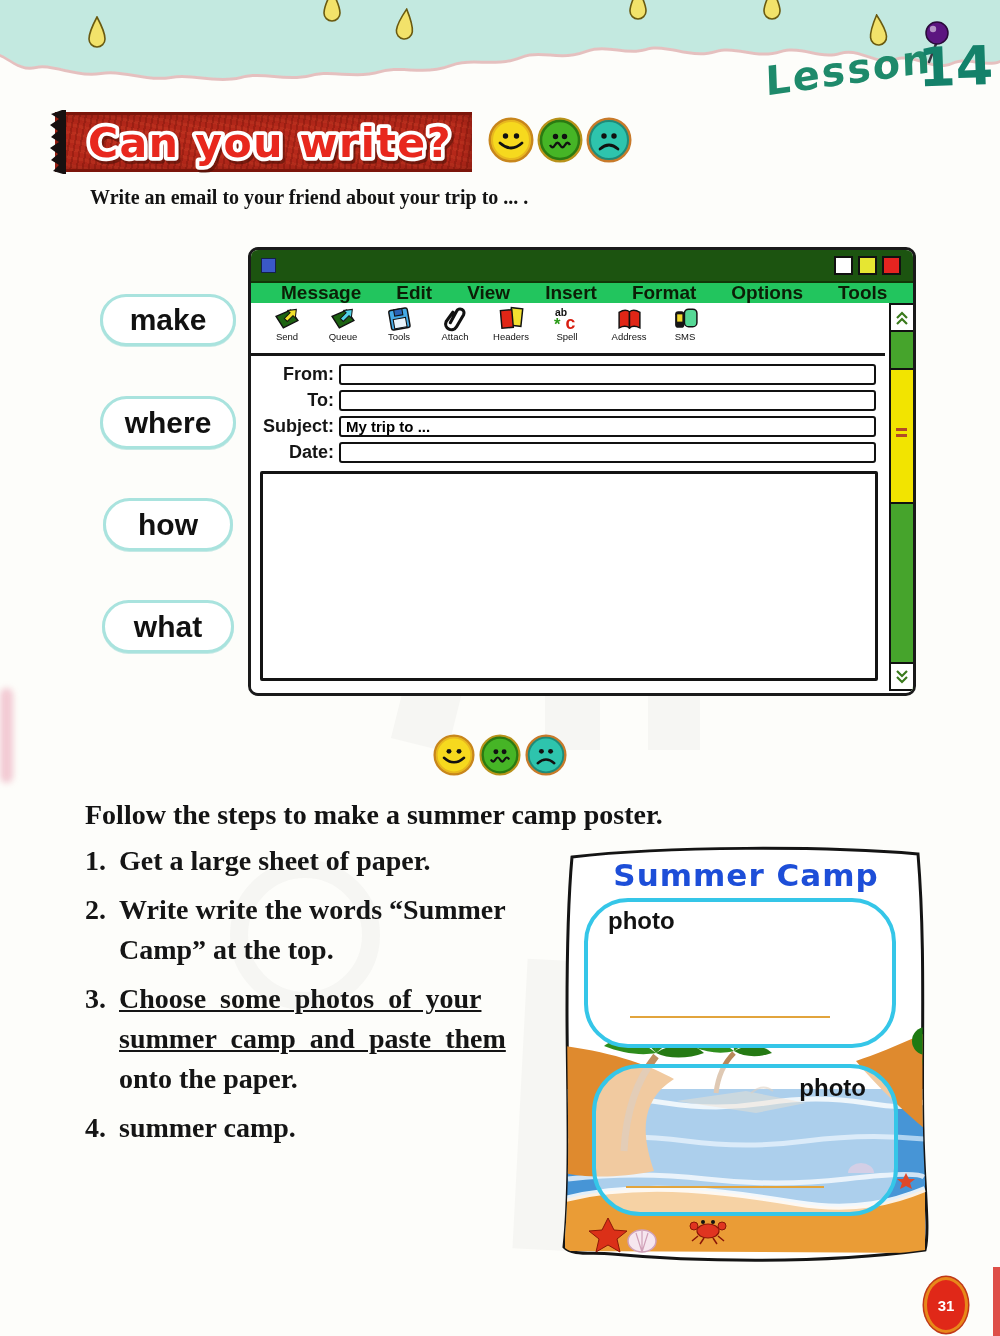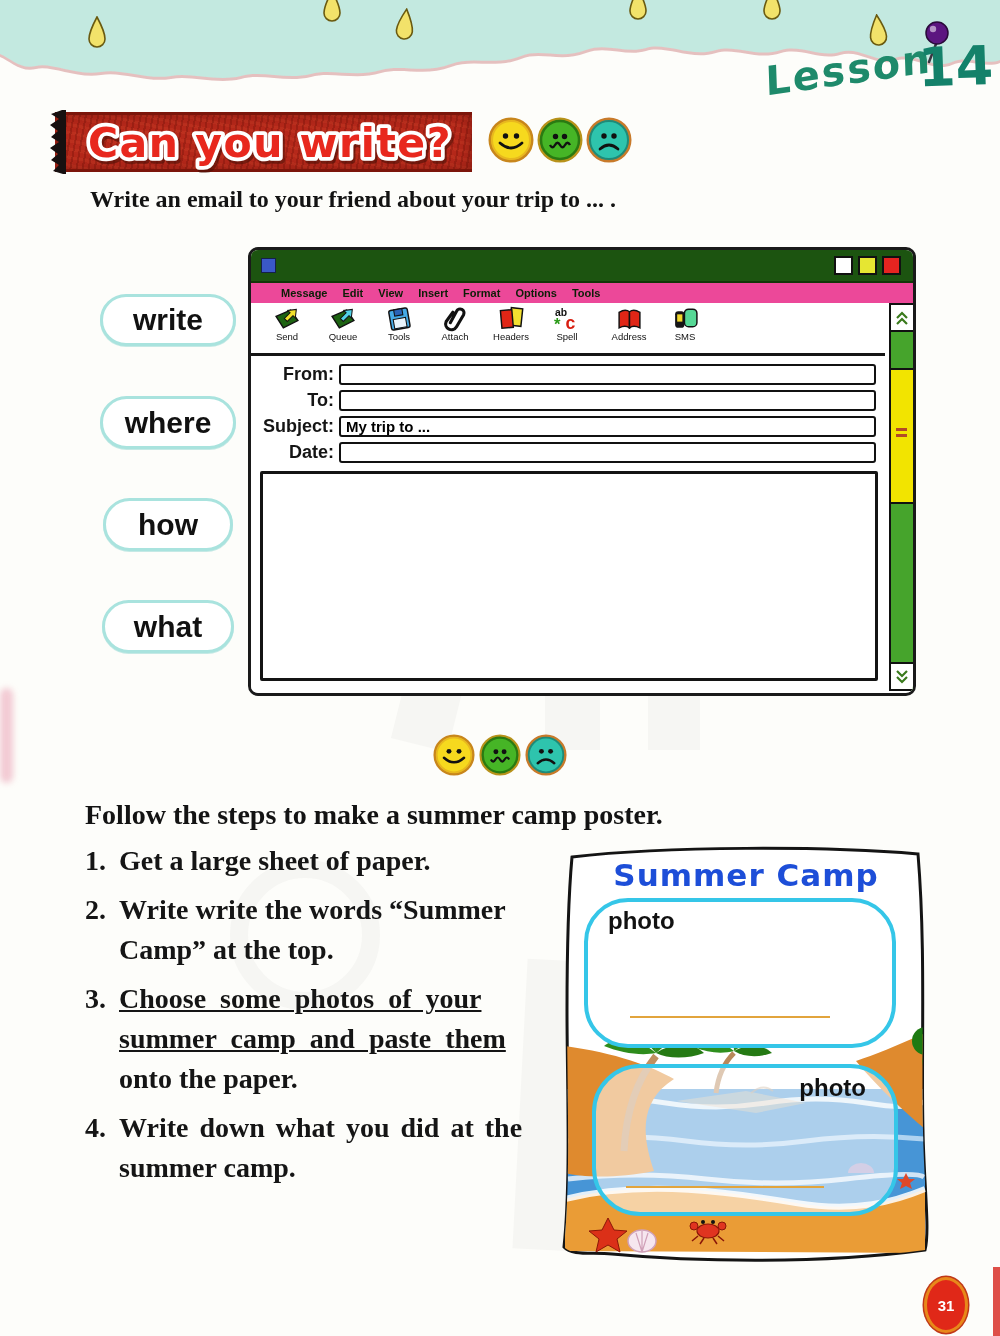--- a/index.html
+++ b/index.html
@@ -28,21 +28,21 @@
   .banner-text { position:absolute; left:0; top:0; width:100%; height:100%;
     filter: drop-shadow(2.5px 3px 0 rgba(70,15,5,.55)); }
   .banner-text text {
     font-family:"DejaVu Sans", sans-serif; font-weight:bold; letter-spacing:1.5px;
     fill:#e8281e; stroke:#ffffff; stroke-width:7.5px; paint-order:stroke; stroke-linejoin:round;
   }
   .jag { position:absolute; left:-7px; top:-2px; height:calc(100% + 4px); width:18px; }
 
   
   .serif-b { font-family:"Liberation Serif", "DejaVu Serif", serif; font-weight:700; color:#131313; }
-  .instr1 { left:90px; top:186px; font-size:24px; width:760px; }
+  .instr1 { left:90px; top:186px; font-size:20px; width:760px; }
   .instr2 { left:85px; top:799px; font-size:28px; width:740px; }
   .steps { left:85px; top:841px; width:470px; font-family:"Liberation Serif","DejaVu Serif",serif; font-weight:700; font-size:28px; }
   .step { display:flex; margin-bottom:9px; line-height:40px; }
   .step .num { width:34px; flex:0 0 34px; }
   .step .lines span { display:block; }
   .ws7 { word-spacing:7px;text-decoration:underline; }
   .ws4 { word-spacing:4px; }
 
   
   .pill {
@@ -55,22 +55,22 @@
   
   .window {
     left:248px; top:247px; width:668px; height:449px;
     border:3px solid #1a1a1a; border-radius:10px; background:#fff; overflow:hidden;
   }
   .titlebar { height:33px; background:#1c5410; display:flex; align-items:center;
     border-bottom:2px solid #123708; }
   .app-icon { width:15px; height:15px; margin-left:10px; background:#3a58c8; border:1.5px solid #15204a; }
   .winbtns { margin-left:auto; margin-right:12px; display:flex; gap:5px; }
   .winbtn { width:19px; height:19px; border:2px solid #111; }
-  .menubar { height:20px; background:#ec4899; display:flex; align-items:center; gap:15px;
-    padding-left:30px; font-weight:700; font-size:11px; color:#0c1e06; }
+  .menubar { height:20px; background:#22c55e; display:flex; align-items:center; gap:35px;
+    padding-left:30px; font-weight:700; font-size:19px; color:#0c1e06; }
   .menubar span { cursor:default; }
   .win-content { position:relative; height:389px; background:#fff; }
   .toolbar { position:absolute; left:0; top:0; width:634px; height:53px;
     border-bottom:3px solid #151515; display:flex; align-items:flex-start; padding:2px 0 0 8px; }
   .tool { width:56px; display:flex; flex-direction:column; align-items:center; }
   .tool svg { width:27px; height:27px; }
   .tool .tlabel { font-size:9.5px; color:#111; margin-top:-1px; }
   .fields { position:absolute; left:0; top:58px; width:634px; }
   .frow { display:flex; align-items:center; height:26px; }
   .flabel { width:88px; text-align:right; padding-right:5px; font-weight:700; font-size:18px; }
@@ -184,21 +184,21 @@
   <svg class="abs" viewBox="0 0 46 46" style="left:586px; top:117px; width:46px; height:46px;">
     <circle cx="23" cy="23" r="21" fill="#2ec4ad" stroke="#c87a2a" stroke-width="3"></circle>
     <circle cx="23" cy="23" r="19" fill="none" stroke="#1f8a78" stroke-width="2"></circle>
     <circle cx="18" cy="19" r="2.7" fill="#111"></circle>
       <circle cx="28" cy="19" r="2.7" fill="#111"></circle>
     <path d="M14,32 Q23,24 32,32" fill="none" stroke="#111" stroke-width="2.7" stroke-linecap="round"></path>
   </svg>
 
   <div class="abs serif-b instr1">Write an email to your friend about your trip to ... .</div>
 
-  <div class="abs pill" style="left:100px; top:294px; width:136px; height:52px;">write</div>
+  <div class="abs pill" style="left:100px; top:294px; width:136px; height:52px;">make</div>
   <div class="abs pill" style="left:100px; top:396px; width:136px; height:53px;">where</div>
   <div class="abs pill" style="left:103px; top:498px; width:130px; height:53px;">how</div>
   <div class="abs pill" style="left:102px; top:600px; width:132px; height:53px;">what</div>
 
   <div class="abs window">
     <div class="titlebar">
       <div class="app-icon"></div>
       <div class="winbtns">
         <div class="winbtn" style="background:#ffffff;"></div>
         <div class="winbtn" style="background:#e6e632;"></div>
@@ -362,21 +362,20 @@
       <span class="num">3.</span>
       <div class="lines">
         <span class="ws7">Choose some photos of your</span>
         <span class="ws7">summer camp and paste them</span>
         <span>onto the paper.</span>
       </div>
     </div>
     <div class="step">
       <span class="num">4.</span>
       <div class="lines">
-        <span class="ws4">Write down what you did at the</span>
         <span>summer camp.</span>
       </div>
     </div>
   </div>
 
   <div class="abs poster">
     <svg viewBox="0 0 378 426" style="position:absolute; left:0; top:0; width:378px; height:426px;">
       <defs>
         <clipPath id="paperclip">
           <path d="M16,16 C110,5 270,5 362,13 C370,110 365,210 367,290 C368,345 374,390 369,409

